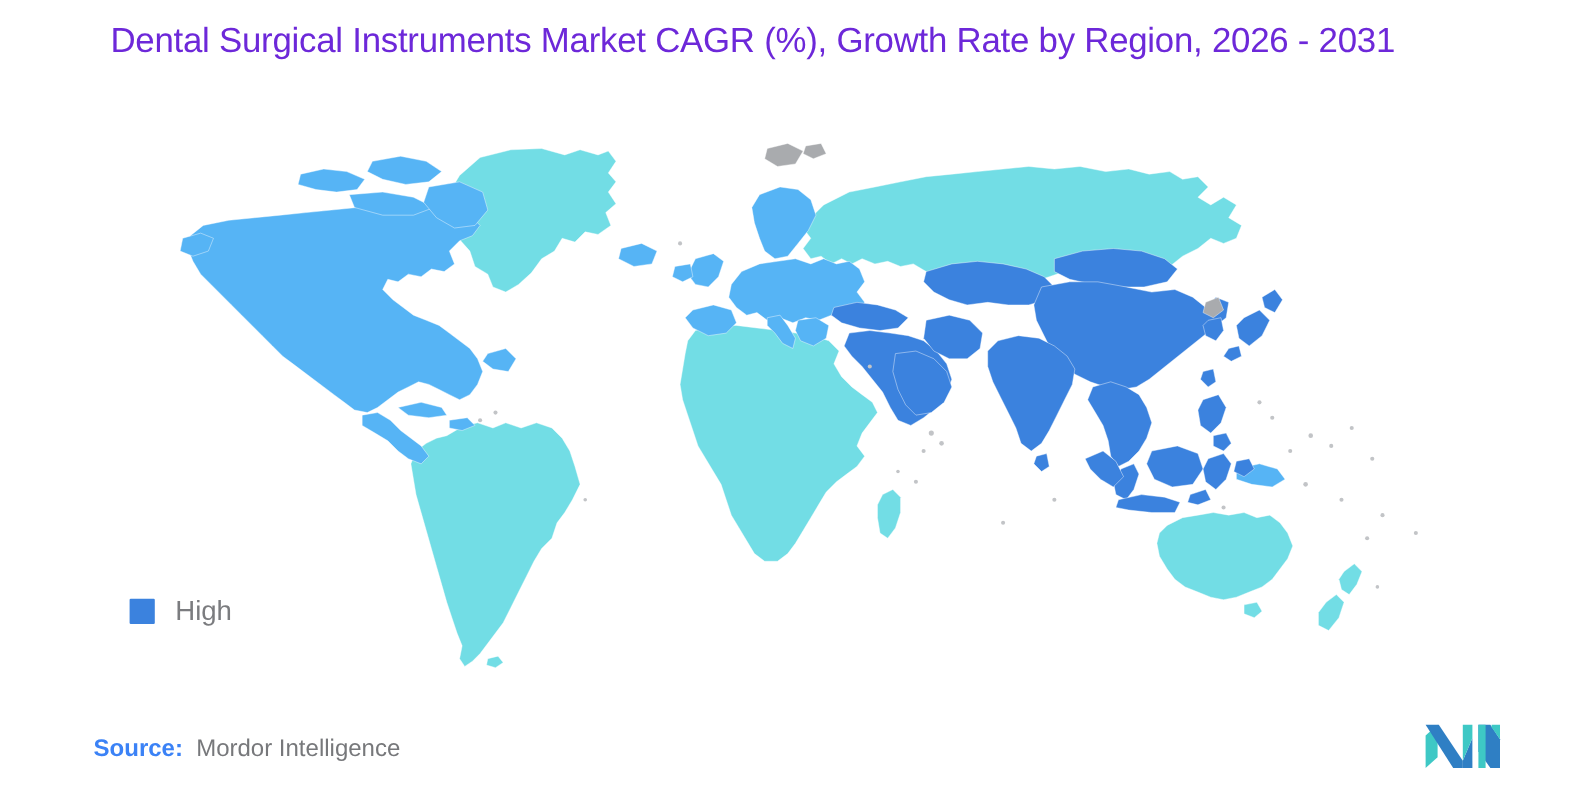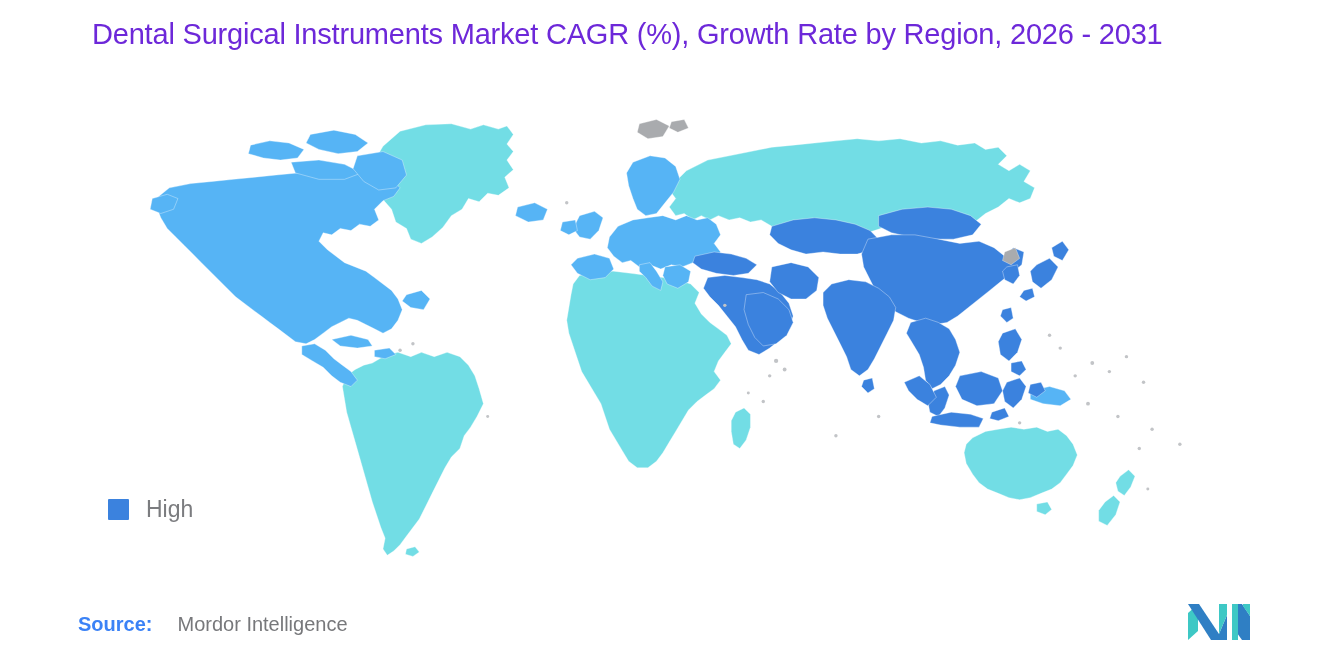--- a/index.html
+++ b/index.html
@@ -87,21 +87,21 @@
     font-size: 20px;
     color: #77787b;
     white-space: nowrap;
   }
   .source b {
     font-weight: 700;
     color: #3b82f6;
   }
   .source .src-value {
     font-weight: 400;
-    margin-left: 25px;
+    margin-left: 11px;
   }
 
   .brand-logo {
     position: absolute;
     left: 1186px;
     top: 600px;
     width: 66px;
     height: 42px;
   }
   .brand-logo svg { display:block; width:100%; height:100%; }

